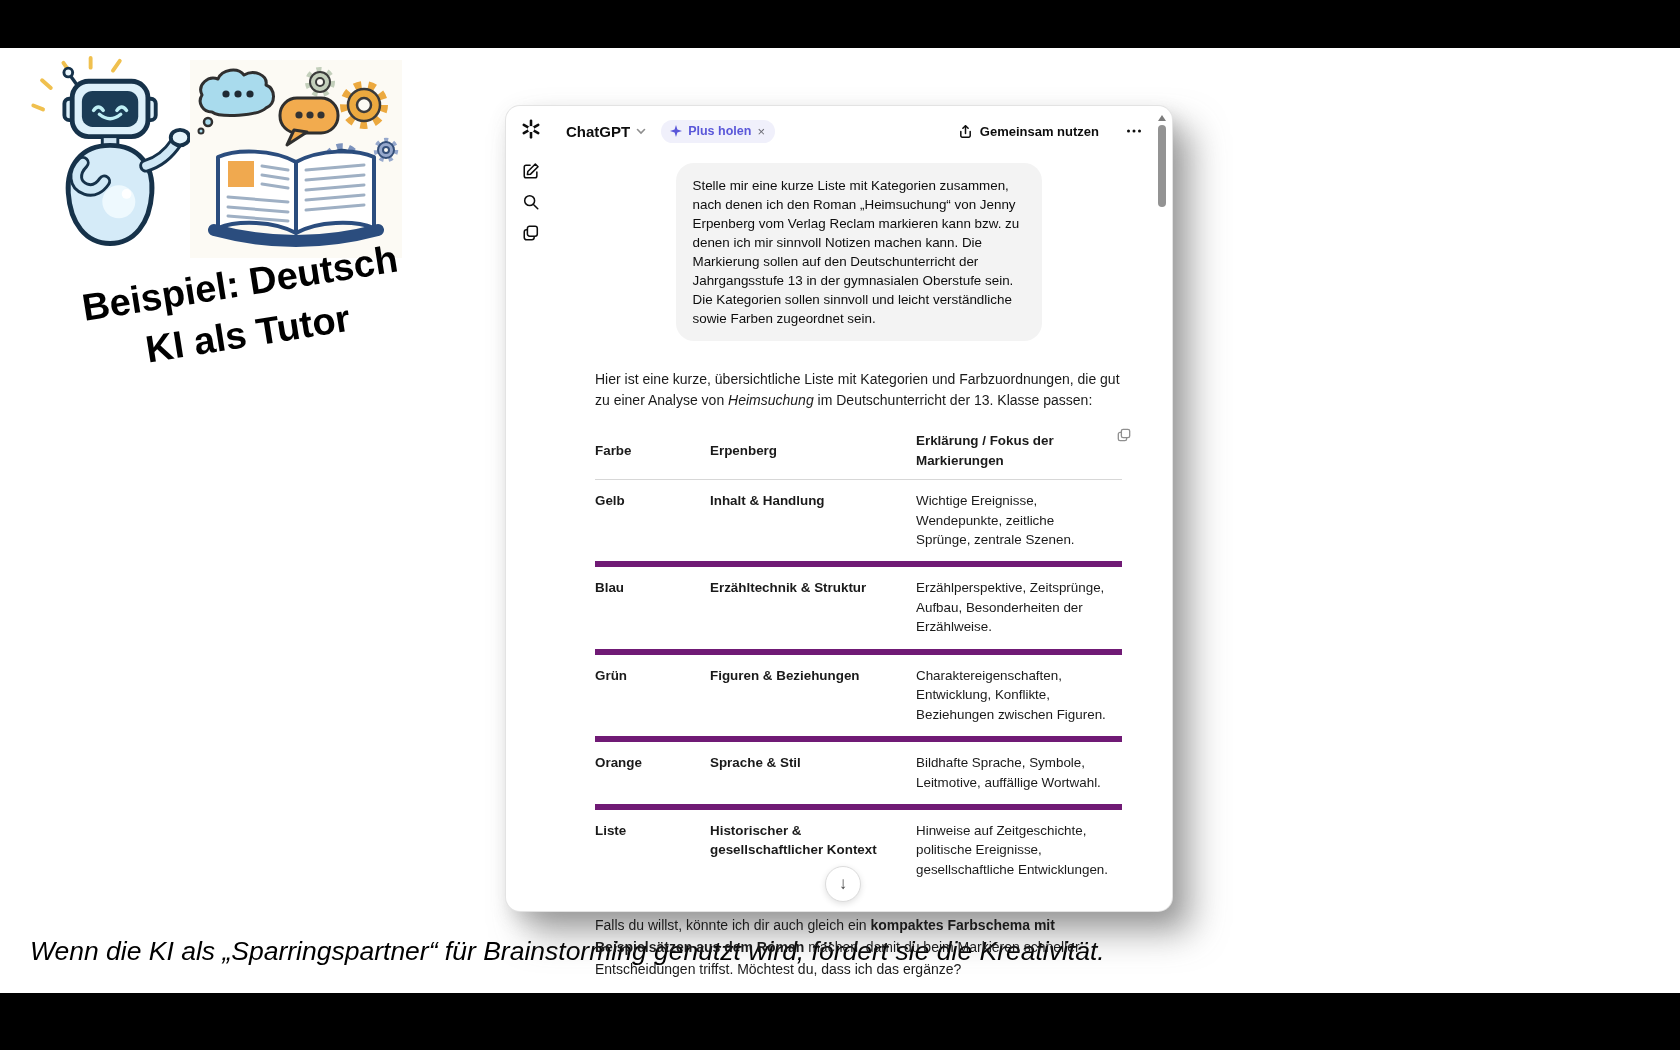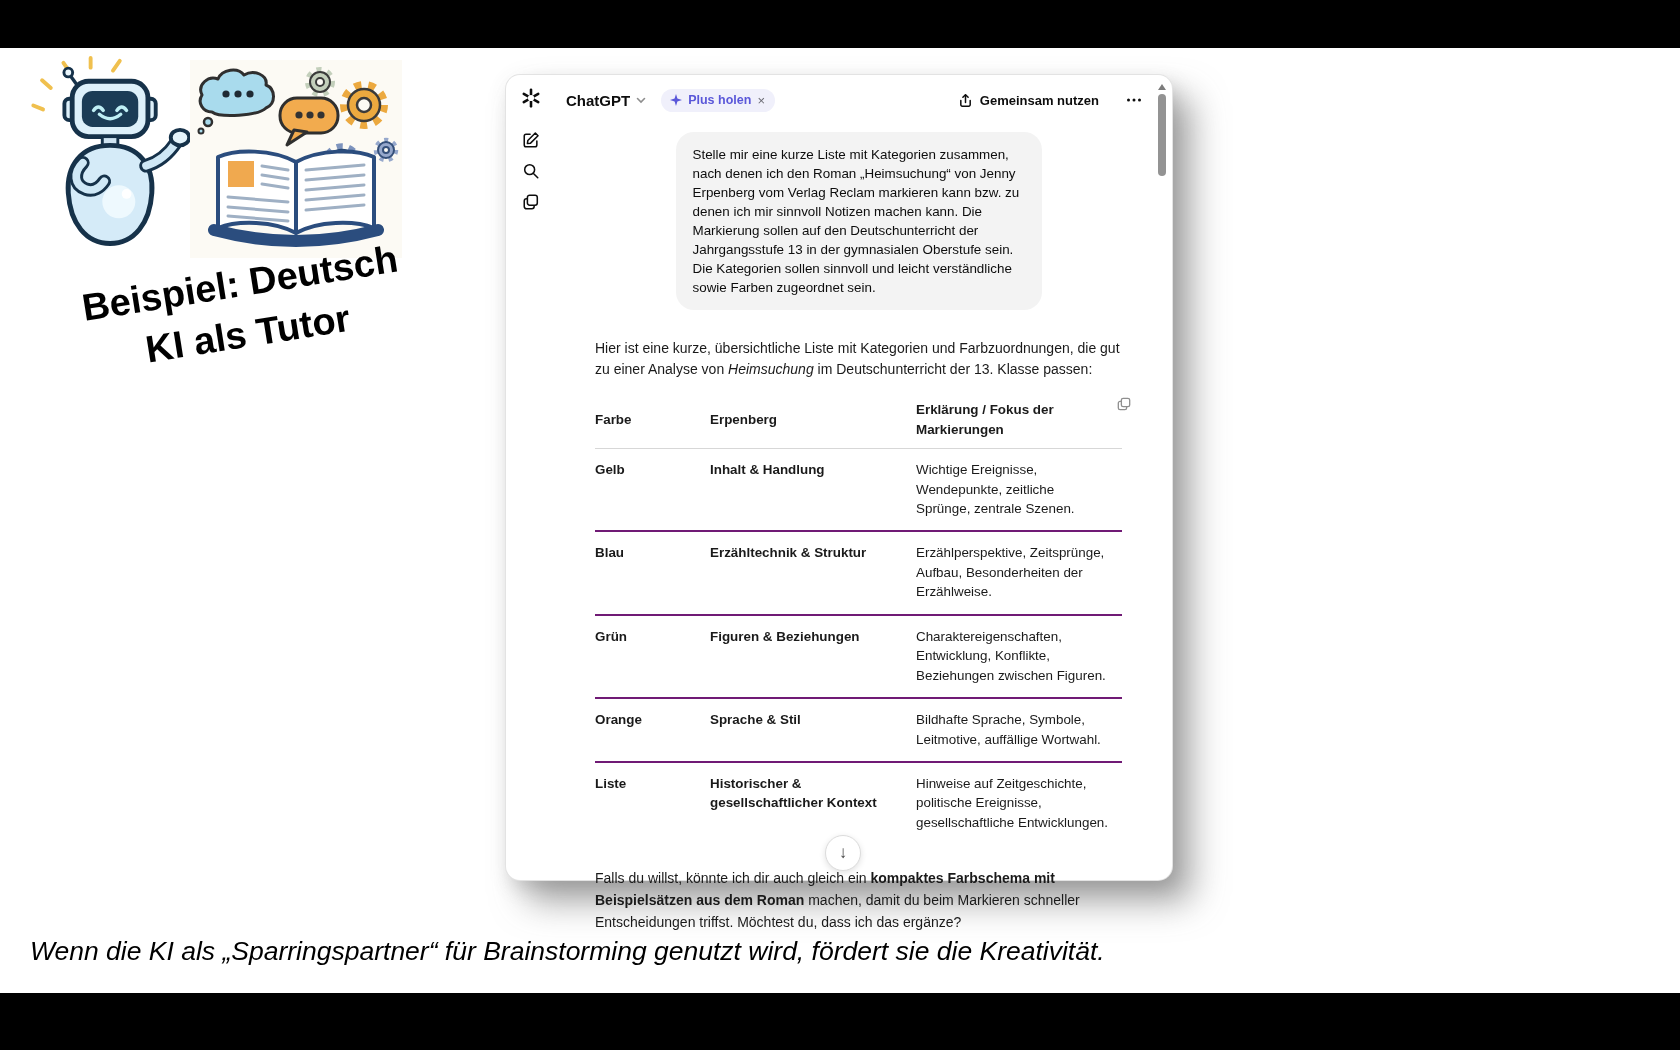--- a/index.html
+++ b/index.html
@@ -12,21 +12,21 @@
   
   .robot-art{position:absolute;left:28px;top:56px;width:168px;height:204px;}
   .book-card{position:absolute;left:190px;top:60px;width:212px;height:198px;background:#fcfaf4;}
   .book-card svg{width:100%;height:100%;}
 
   .slide-title{position:absolute;left:44px;top:258px;width:400px;text-align:center;
     font-size:38px;font-weight:700;line-height:1.35;color:#000;transform:rotate(-9deg);}
   .slide-caption{position:absolute;left:30px;top:936px;font-size:26.5px;color:#000;font-style:italic;}
 
   
-  .chat-window{position:absolute;left:506px;top:75px;width:666px;height:805px;background:#fff;
+  .chat-window{position:absolute;left:506px;top:106px;width:666px;height:805px;background:#fff;
     border-radius:14px;box-shadow:0 0 0 1px #e3e3e3,20px 22px 34px rgba(95,95,95,.55),4px 8px 18px rgba(120,120,120,.25);
     font-size:14px;}
   .cw-sidebar{position:absolute;left:12px;top:12px;width:36px;}
   .cw-sidebar .sb-icon{width:22px;height:22px;margin:0 0 9px 2px;display:flex;align-items:center;justify-content:center;color:#0d0d0d;cursor:pointer;}
   .cw-sidebar .sb-icon:first-child{margin-bottom:20px;}
   .cw-header{position:absolute;left:60px;right:28px;top:12px;height:26px;display:flex;align-items:center;}
   .model-switcher{display:flex;align-items:center;gap:5px;font-size:15px;font-weight:600;color:#0d0d0d;cursor:pointer;}
   .model-switcher .chev{color:#8e8e8e;display:flex;}
   .plus-badge{margin-left:14px;display:flex;align-items:center;gap:6px;background:#f0f0fb;color:#5a57d9;
     border-radius:14px;padding:4px 10px 4px 9px;font-size:12.5px;font-weight:600;cursor:pointer;}
@@ -40,21 +40,21 @@
   .user-bubble{box-sizing:border-box;width:366px;background:#f3f3f3;border-radius:18px;
     padding:13px 17px;font-size:13.4px;line-height:1.42;color:#0d0d0d;}
   .a-par{font-size:14px;line-height:1.5;color:#1a1a1a;}
   .intro{margin-top:28px;}
   .outro{margin-top:24px;line-height:1.55;}
   .outro b,.cat b{font-weight:700;}
 
   .tbl-wrap{position:relative;margin-top:12px;}
   table.cat{border-collapse:collapse;width:527px;font-size:13.4px;line-height:1.45;color:#1a1a1a;}
   table.cat th{font-weight:700;text-align:left;padding:8px 10px 9px 0;border-bottom:1px solid #d7d7d7;font-size:13.4px;}
-  table.cat td{vertical-align:top;text-align:left;padding:11px 10px 12px 0;border-bottom:2px solid #701a75;}
+  table.cat td{vertical-align:top;text-align:left;padding:11px 10px 12px 0;border-bottom:6px solid #701a75;}
   table.cat tr:last-child td{border-bottom:none;}
   .col-farbe{width:105px;}
   .col-kat{width:196px;}
   td.b, .cellb{font-weight:700;}
   .tbl-copy{position:absolute;top:4px;right:-10px;color:#8f8f8f;cursor:pointer;background:#fff;padding:1px;}
 
   .scroll-btn{position:absolute;left:319px;top:760px;width:34px;height:34px;border-radius:50%;
     background:#fff;border:1px solid #dcdcdc;box-shadow:0 2px 6px rgba(0,0,0,.12);
     display:flex;align-items:center;justify-content:center;font-size:17px;color:#3f3f3f;cursor:pointer;}
 

